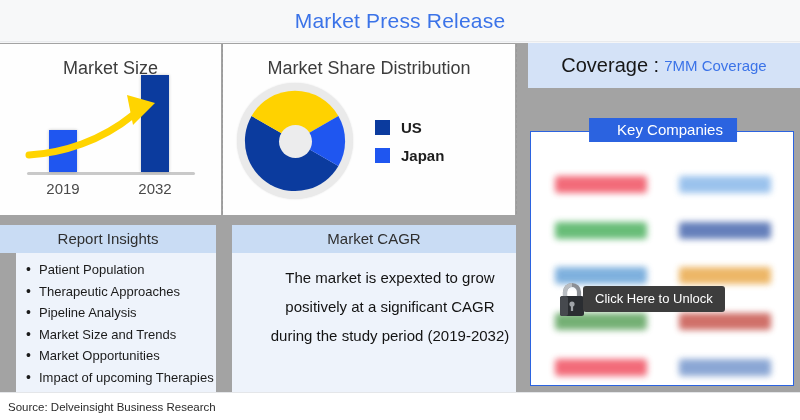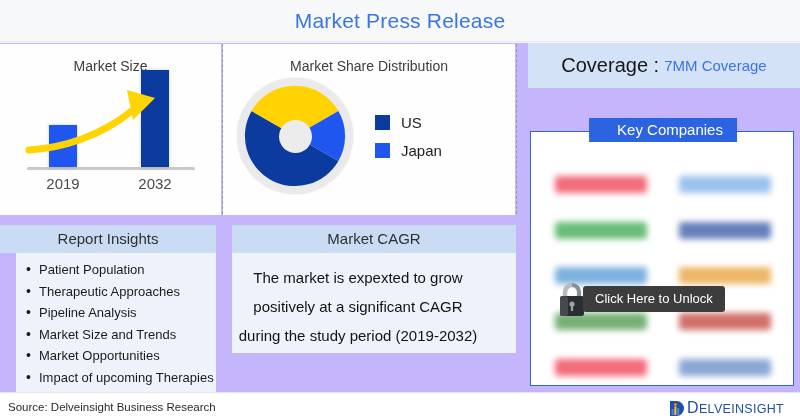--- a/index.html
+++ b/index.html
@@ -7,21 +7,21 @@
     background: #ffffff;
   }
   body {
     width: 800px; height: 420px;
     font-family: "Liberation Sans", sans-serif;
     overflow: hidden;
   }
   #page {
     position: relative;
     width: 800px; height: 420px;
-    background: #c4b5fd;
+    background: #a3a3a3;
     box-sizing: border-box;
   }
 
   
   .title-bar {
     position: absolute; left: 0; top: 0;
     width: 800px; height: 42px;
     background: #f7f8f9;
     display: flex; align-items: center; justify-content: center;
   }
@@ -46,21 +46,21 @@
   .vdash.d2 { left: 516px; top: 44px; height: 170px; }
 
   
   .panel-msize {
     position: absolute; left: 0; top: 44px;
     width: 221px; height: 171px;
     background: #fefefe;
   }
   .panel-heading {
     text-align: center;
-    font-size: 14px;
+    font-size: 18px;
     color: #3d3d3d;
     padding-top: 14px;
   }
   .bars-wrap {
     position: relative;
     margin: 10px auto 0 auto;
     width: 175px; height: 108px;
   }
   .axis-line {
     position: absolute; left: 4px; bottom: 22px;
@@ -89,21 +89,21 @@
   }
 
   
   .panel-share {
     position: absolute; left: 223px; top: 44px;
     width: 292px; height: 171px;
     background: #fefefe;
   }
   .share-body {
     display: flex; align-items: center;
-    padding-left: 14px; margin-top: 4px;
+    padding-left: 14px; margin-top: 4px; font-weight: bold;
   }
   .donut-outer {
     position: relative;
     width: 116px; height: 116px;
     border-radius: 50%;
     background: #eaeaea;
     box-shadow: 0 0 2px rgba(0,0,0,.12);
     display: flex; align-items: center; justify-content: center;
     flex: 0 0 auto;
   }
@@ -231,22 +231,22 @@
     font-size: 14px;
   }
 
   
   .cagr-wrap {
     position: absolute; left: 232px; top: 225px;
     width: 284px; height: 167px;
   }
   .cagr-body {
     background: #eef3fb;
-    height: 100px;
-    display: flex; align-items: flex-start; justify-content: flex-start;
+    height: 139px;
+    display: flex; align-items: flex-start; justify-content: flex-end;
     padding-top: 10px;
     box-sizing: border-box;
   }
   .cagr-text {
     font-size: 15px;
     color: #131313;
     text-align: center;
     line-height: 29px;
     width: 252px;
   }
@@ -389,24 +389,14 @@
     <div class="band-heading">Market CAGR</div>
     <div class="cagr-body">
       <div class="cagr-text">The market is expexted to grow positively at a significant CAGR during the study period (2019-2032)</div>
     </div>
   </div>
 
   <div class="footer-rule"></div>
   <div class="footer">
     <span class="source-text">Source: Delveinsight Business Research</span>
   </div>
-  <div class="brand">
-    <svg class="brand-mark" viewBox="0 0 17 17">
-      <path d="M1 1 h6.5 a7.5 7.5 0 0 1 0 15 H1 Z" fill="#1f4fa8"></path>
-      <rect x="2.6" y="9" width="2" height="6" fill="#4a86d8"></rect>
-      <rect x="5.4" y="6.4" width="2" height="8.6" fill="#ffc21f"></rect>
-      <rect x="8.2" y="8" width="2" height="7" fill="#4a86d8"></rect>
-      <circle cx="6.4" cy="4.4" r="1.5" fill="#f08a24"></circle>
-    </svg>
-    <span class="brand-text"><span class="cap">D</span><span>ELVEINSIGHT</span></span>
-  </div>
 
 </div>
 
 </body></html>

